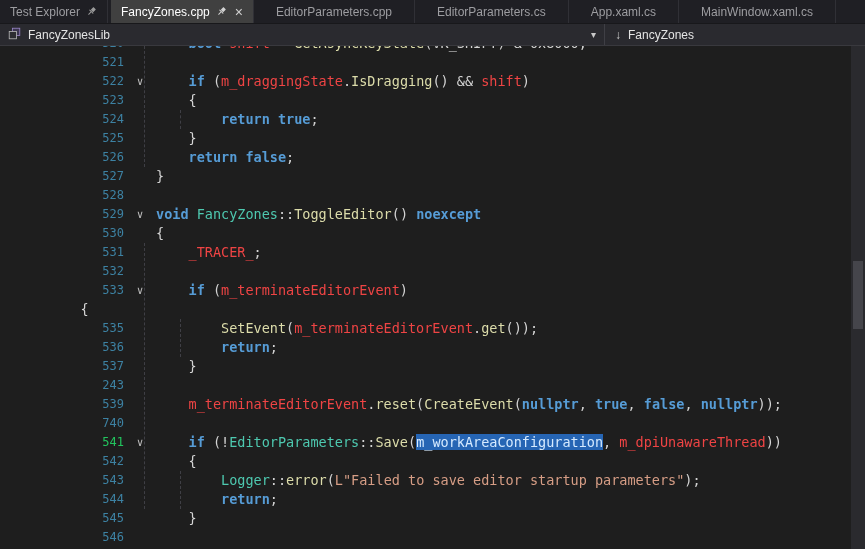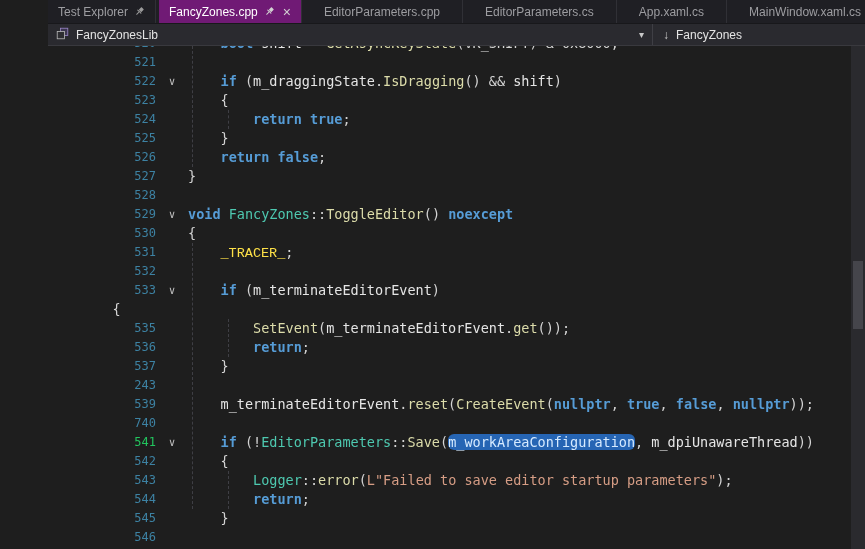--- a/index.html
+++ b/index.html
@@ -1,32 +1,32 @@
 <!DOCTYPE html>
 <html><head>
 <meta charset="utf-8">
 <style>
   * { box-sizing: border-box; }
   body { margin: 0; background: #101012; }
   .window {
     width: 865px; height: 549px; overflow: hidden; position: relative;
     font-family: "Liberation Sans", sans-serif;
-    background: #1e1e1e; display: flex; flex-direction: column; padding-left: 48px;
+    background: #1e1e1e; display: flex; flex-direction: column;
   }
 
   
   .tabstrip {
     height: 24px; flex: 0 0 24px; background: #1f1f24; display: flex;
     align-items: stretch; font-size: 12px; color: #9d9da1;
     border-bottom: 1px solid #18181b;
   }
   .tab { display: flex; align-items: center; gap: 6px; padding: 0 22px;
          border-right: 1px solid #303036; white-space: nowrap; }
   .tool-tab { padding: 0 10px; margin-right: 3px; }
-  .doc-tab.active { background: #701a75; color: #ffffff; padding: 0 10px; }
+  .doc-tab.active { background: #404040; color: #ffffff; padding: 0 10px; }
   .pin-icon { display: inline-flex; color: #9b9b9b; }
   .doc-tab.active .pin-icon { color: #d2d2d2; }
   .close-icon { font-size: 14px; line-height: 14px; color: #d2d2d2; padding-left: 2px; }
   .tabstrip-fill { flex: 1; }
 
   
   .navbar {
     height: 22px; flex: 0 0 22px; background: #2a2a2f; display: flex;
     align-items: center; font-size: 12px; color: #e4e4e4;
     border-bottom: 1px solid #39393e;
@@ -34,37 +34,37 @@
   .nav-combo { display: flex; align-items: center; gap: 7px; height: 100%; }
   .nav-combo.project { flex: 0 0 604px; padding: 0 8px; }
   .nav-spacer { flex: 1; }
   .chev { color: #c8c8c8; font-size: 10px; }
   .nav-divider { width: 1px; height: 100%; background: #3f3f45; }
   .nav-combo.member { padding: 0 10px; }
   .down-arrow { color: #c8c8c8; font-size: 12px; }
 
   
   .editor { flex: 1; position: relative; background: #1e1e1e; overflow: hidden; }
-  .code-lines { position: relative; z-index: 1; }
+  .code-lines { position: relative; z-index: 1; margin-left: 16px; }
   .code-row { display: flex; height: 19px; line-height: 19px;
               font-family: "DejaVu Sans Mono", monospace; }
   .code-row.clipped { margin-top: -12px; }
   .ln { flex: 0 0 108px; width: 108px; text-align: right; color: #3d82a3; font-size: 12px; }
   .code-row.current .ln { color: #22c55e; font-weight: normal; }
   .fold { flex: 0 0 32px; width: 32px; text-align: center; color: #bdbdbd; font-size: 11px; }
   .code-text { white-space: pre; font-size: 13.5px; }
 
   .t-plain { color: #d4d4d4; }
   .t-kw    { color: #569cd6; font-weight: 600; }
   .t-type  { color: #4ec9b0; }
   .t-fn    { color: #dcdcaa; }
-  .t-var   { color: #e5e5e5; }
+  .t-var   { color: #ef4444; }
   .t-str   { color: #d69d85; }
-  .t-macro { color: #fde047; font-family: Liberation Mono, monospace; }
-  .t-sel   { color: #d5eaff; background: #2665b4; border-radius: 6px; }
+  .t-macro { color: #ef4444; }
+  .t-sel   { color: #d5eaff; background: #2665b4; }
 
   .guide { position: absolute; z-index: 0; border-left: 1px dashed #3f3f45; width: 0; }
 
   .scrollbar { position: absolute; top: 0; right: 0; bottom: 0; width: 14px;
                background: #2a2a2e; z-index: 2; }
   .scroll-thumb { position: absolute; left: 2px; right: 2px; top: 215px; height: 68px;
                   background: #45454b; }
 </style>
 </head>
 <body>

